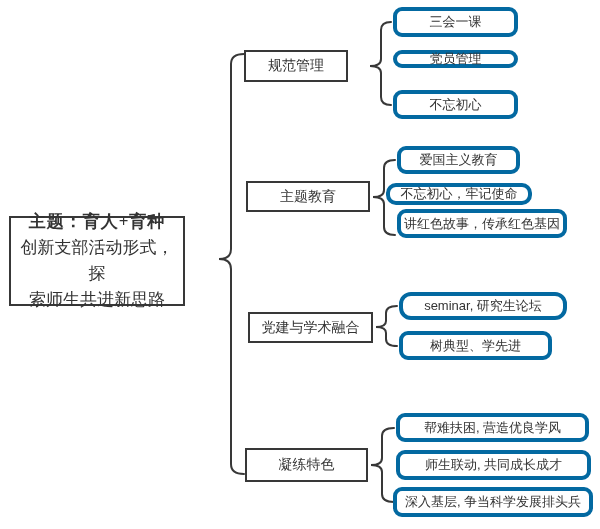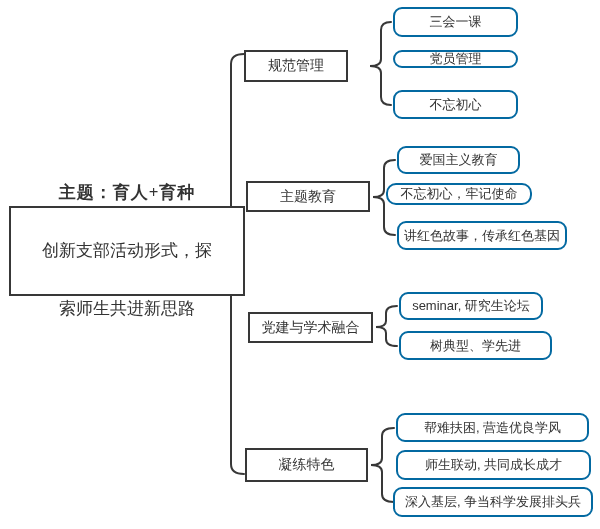--- a/index.html
+++ b/index.html
@@ -43,40 +43,40 @@
   .root-title {
     font-weight: bold;
     letter-spacing: 1px;
   }
   .branch-box {
     border: 2px solid #383838;
     font-size: 14px;
     white-space: nowrap;
   }
   .leaf-box {
-    border: 2px solid #0369a1;
+    border: 4px solid #0369a1;
     border-radius: 9px;
     font-size: 13px;
     white-space: nowrap;
   }
 </style>
 </head>
 <body>
 
 <div class="canvas">
 
   <svg class="connectors" viewBox="0 0 600 529" fill="none" stroke="#383838" stroke-width="2" stroke-linecap="round">
     <path d="M 244,54 Q 231,54 231,64 L 231,249 Q 231,259 219,259 Q 231,259 231,269 L 231,464 Q 231,474 244,474"></path>
     <path d="M 391,22 Q 381,22 381,30 L 381,59 Q 381,66 370,66 Q 381,66 381,73 L 381,97 Q 381,105 391,105"></path>
     <path d="M 395,160 Q 384,160 384,168 L 384,190 Q 384,197 373,197 Q 384,197 384,204 L 384,227 Q 384,235 395,235"></path>
     <path d="M 397,306 Q 386,306 386,313 L 386,321 Q 386,327 376,327 Q 386,327 386,333 L 386,339 Q 386,346 397,346"></path>
     <path d="M 394,428 Q 382,428 382,436 L 382,458 Q 382,465 371,465 Q 382,465 382,472 L 382,494 Q 382,502 394,502"></path>
   </svg>
 
-  <div class="node root-box" style="left:9px; top:206px; width:236px; height:90px;gap:32px;">
+  <div class="node root-box" style="left:9px; top:216px; width:176px; height:90px;">
     <div class="root-title">主题：育人+育种</div>
     <div>创新支部活动形式，探</div>
     <div>索师生共进新思路</div>
   </div>
 
   <div class="node branch-box" style="left:244px; top:50px; width:104px; height:32px;">
     <span>规范管理</span>
   </div>
   <div class="node leaf-box" style="left:393px; top:7px; width:125px; height:30px;">
     <span>三会一课</span>
@@ -90,28 +90,28 @@
 
   <div class="node leaf-box" style="left:397px; top:146px; width:123px; height:28px;">
     <span>爱国主义教育</span>
   </div>
   <div class="node branch-box" style="left:246px; top:181px; width:124px; height:31px;">
     <span>主题教育</span>
   </div>
   <div class="node leaf-box" style="left:386px; top:183px; width:146px; height:22px;border-radius:10px;">
     <span>不忘初心，牢记使命</span>
   </div>
-  <div class="node leaf-box" style="left:397px; top:221px; width:170px; height:29px;">
+  <div class="node leaf-box" style="left:397px; top:209px; width:170px; height:29px;">
     <span>讲红色故事，传承红色基因</span>
   </div>
 
   <div class="node branch-box" style="left:248px; top:312px; width:125px; height:31px;">
     <span>党建与学术融合</span>
   </div>
-  <div class="node leaf-box" style="left:399px; top:292px; width:144px; height:28px;">
+  <div class="node leaf-box" style="left:399px; top:292px; width:168px; height:28px;border-radius:12px;">
     <span>seminar, 研究生论坛</span>
   </div>
   <div class="node leaf-box" style="left:399px; top:331px; width:153px; height:29px;">
     <span>树典型、学先进</span>
   </div>
 
   <div class="node branch-box" style="left:245px; top:448px; width:123px; height:34px;">
     <span>凝练特色</span>
   </div>
   <div class="node leaf-box" style="left:396px; top:413px; width:193px; height:29px;">

